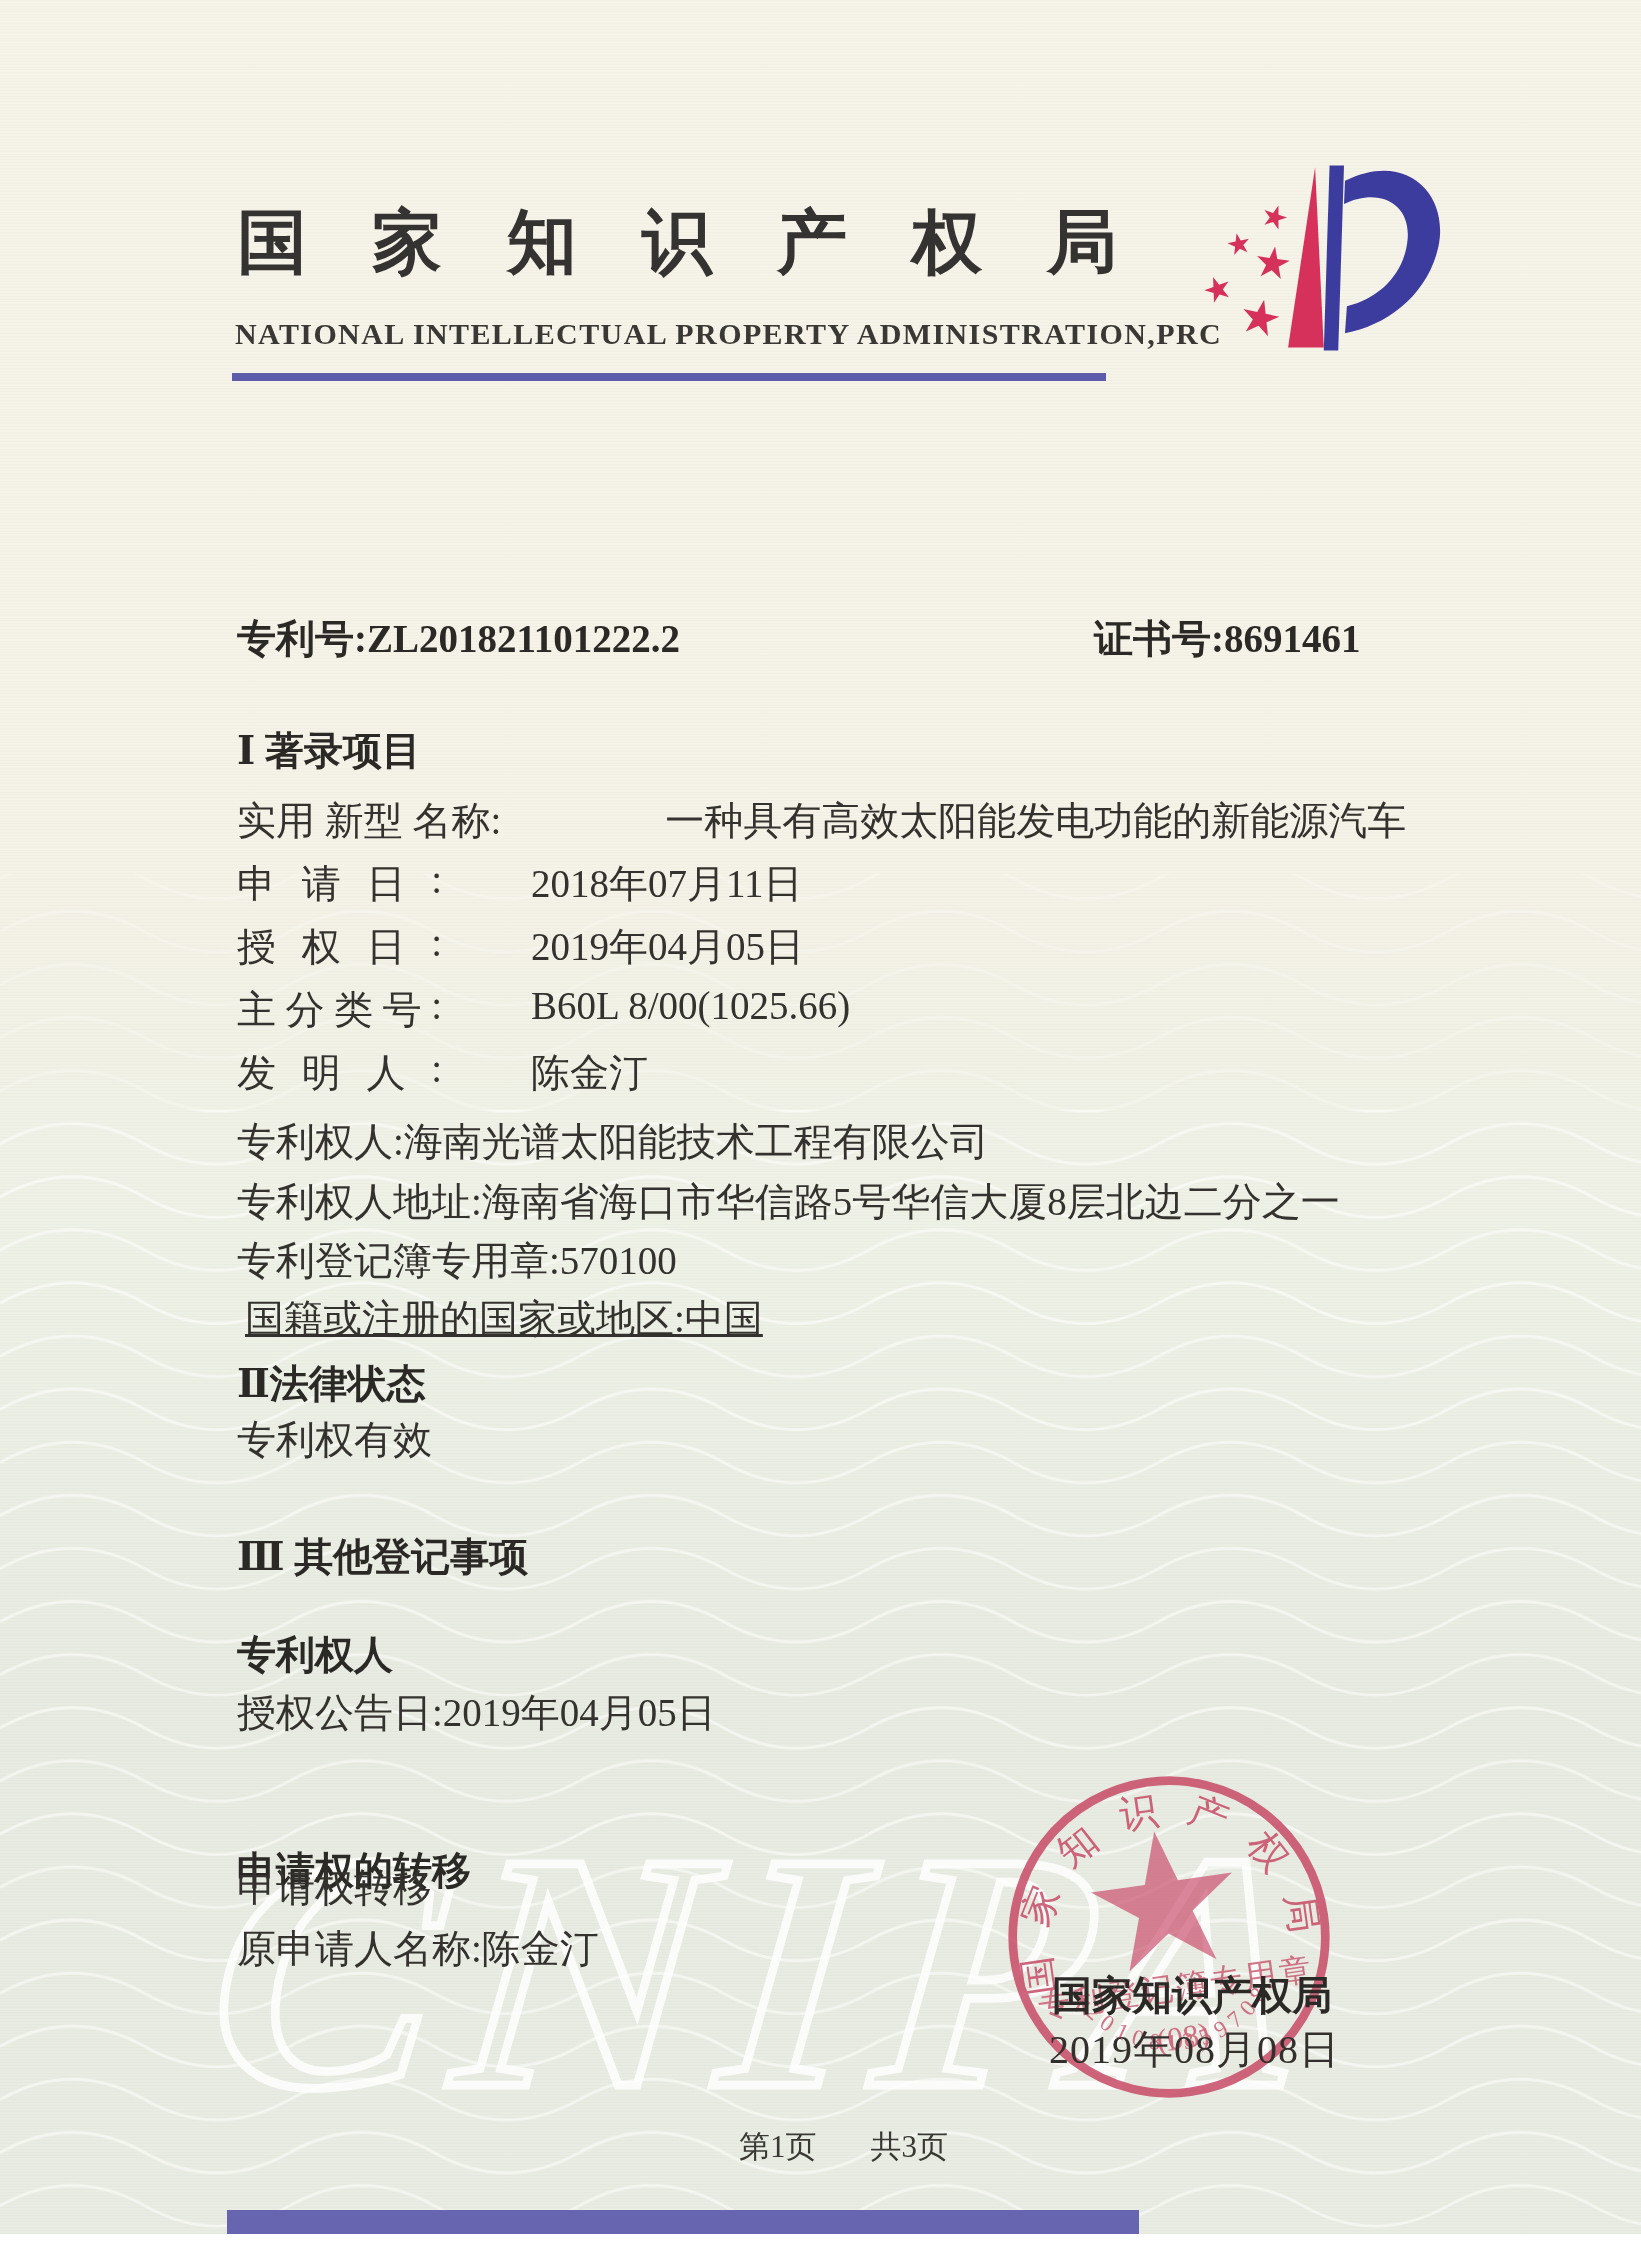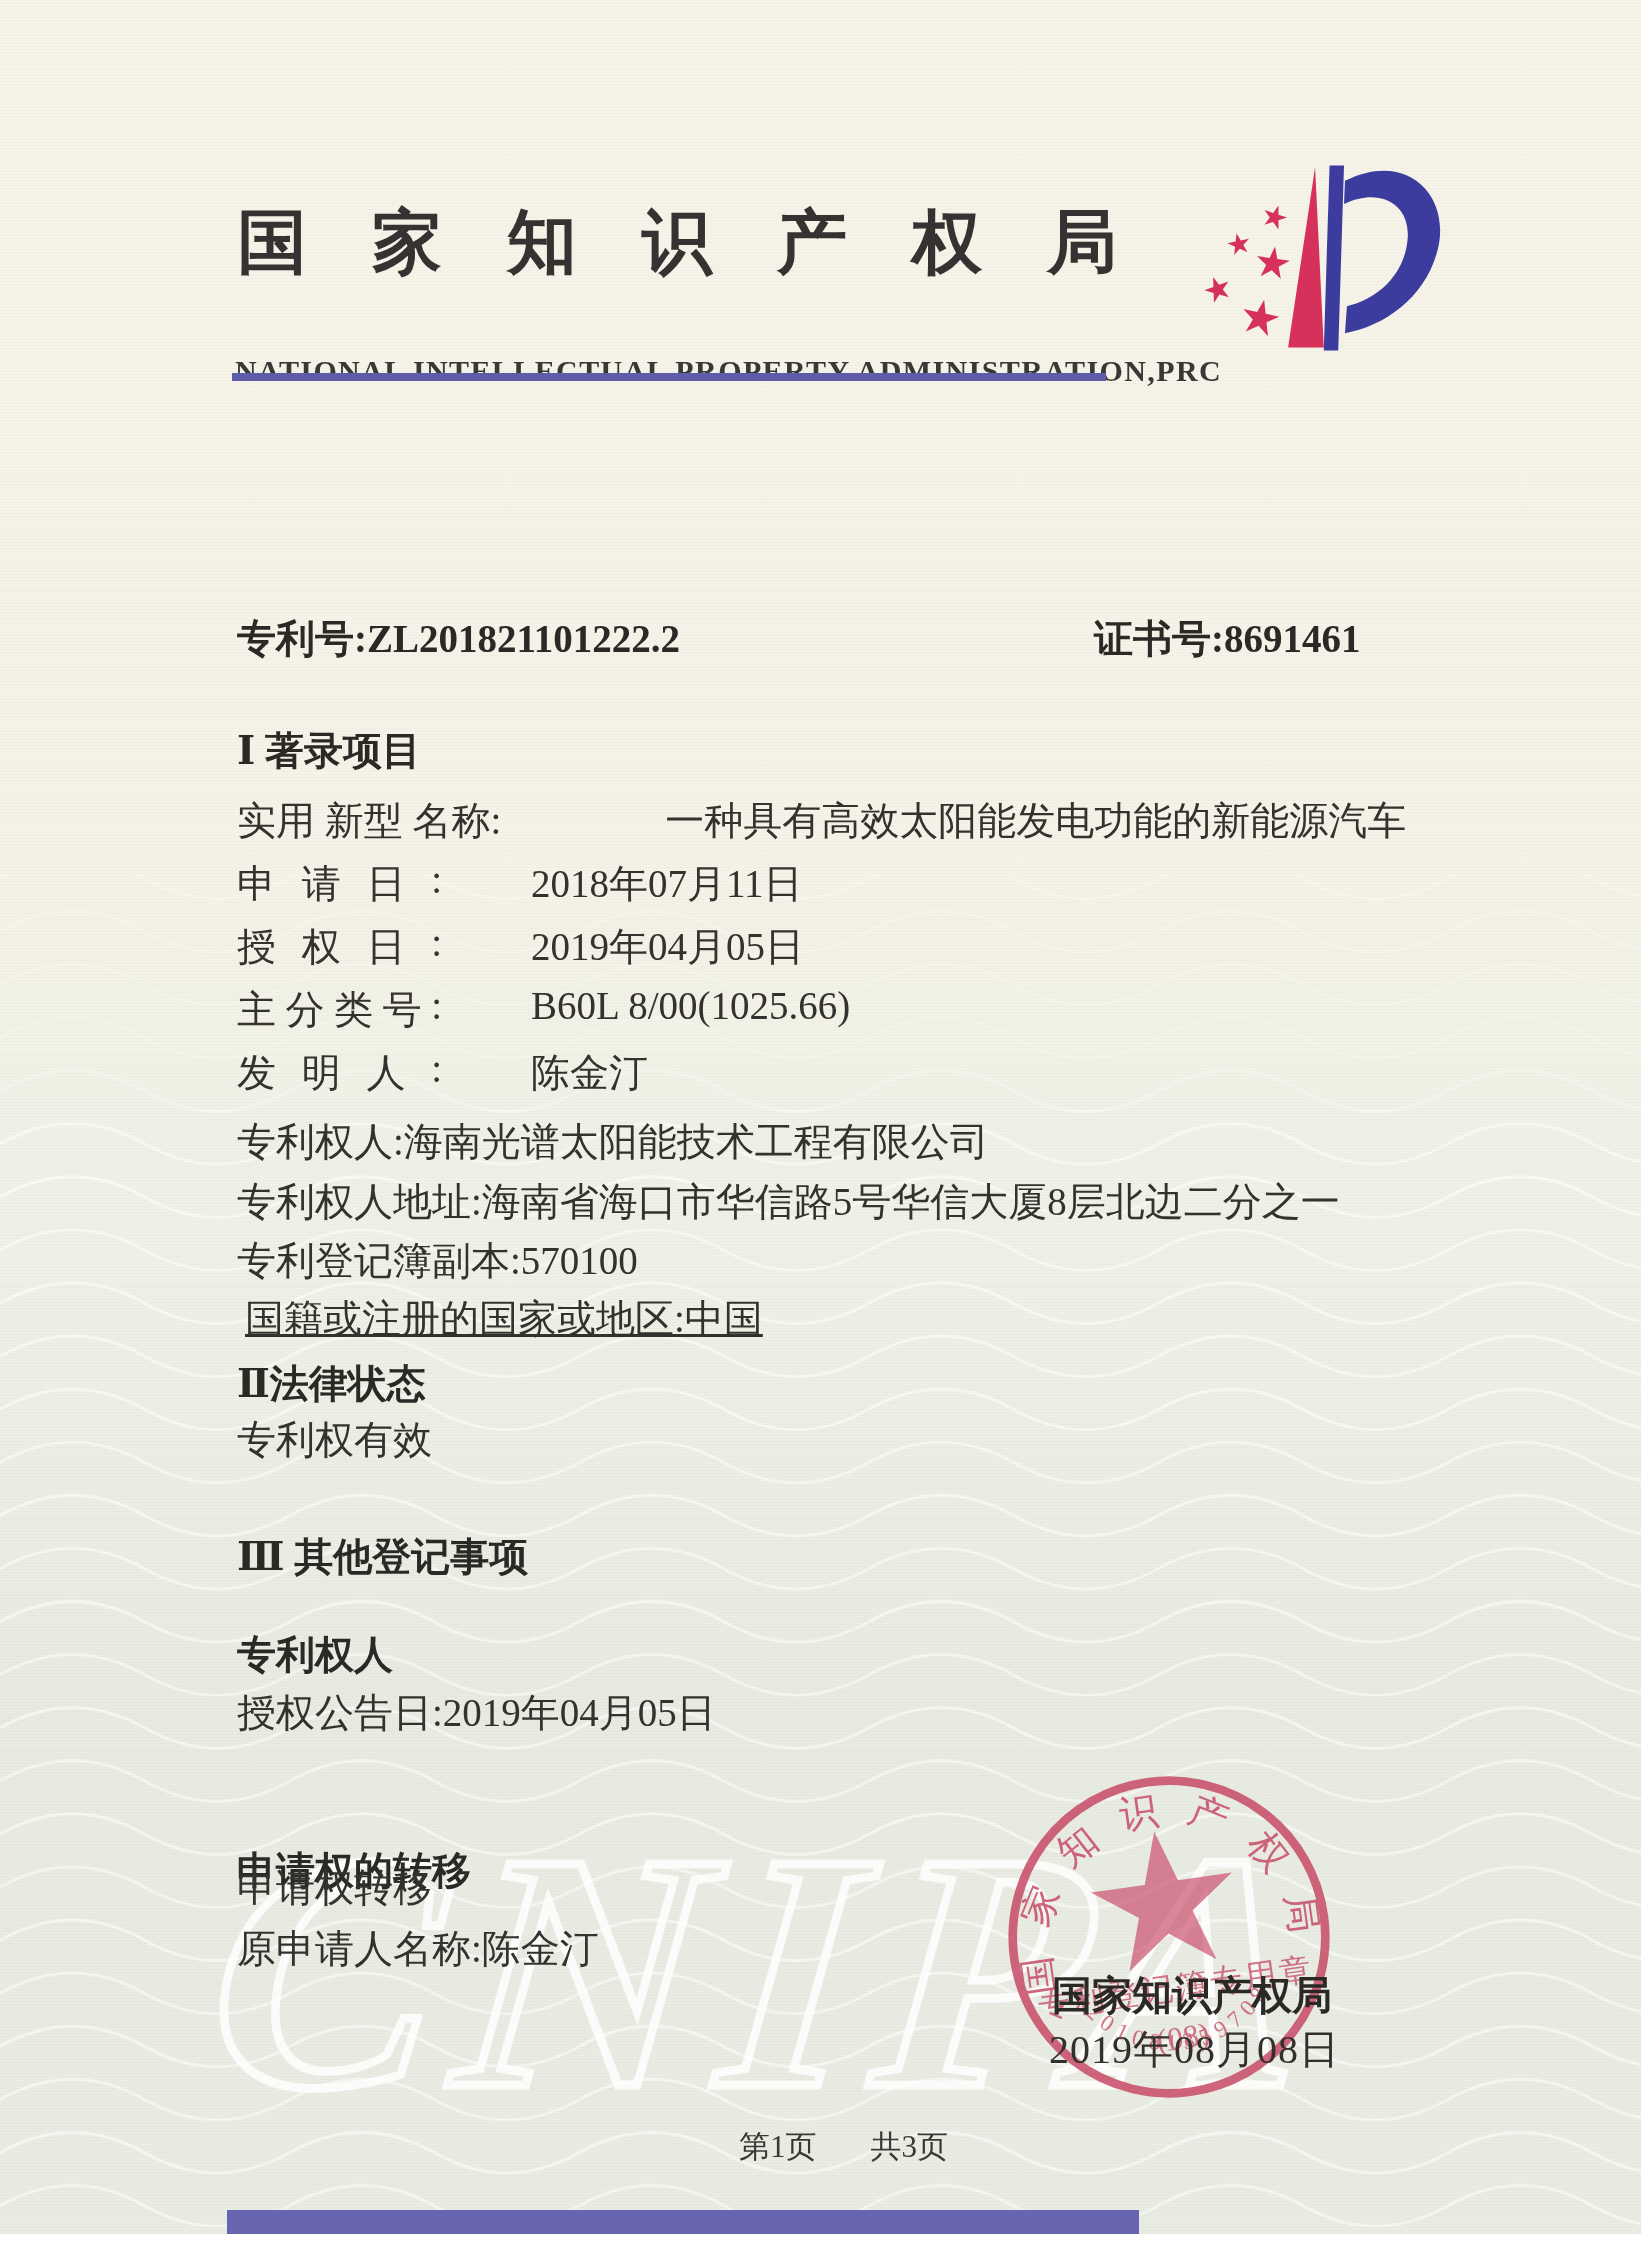--- a/index.html
+++ b/index.html
@@ -10,21 +10,21 @@
     background:linear-gradient(180deg,#f6f3e9 0%,#f5f2e7 38%,#eef1e6 55%,#e8ebe1 75%,#e9ece3 100%);
   }
   .page::after{ 
     content:"";position:absolute;inset:0;z-index:0;pointer-events:none;
     background:repeating-linear-gradient(0deg,rgba(0,0,0,0.015) 0 1px,transparent 1px 2.9px);
   }
   .abs{position:absolute;}
   .z1{z-index:1}.z2{z-index:2}.z3{z-index:3}.z4{z-index:4}.z5{z-index:5}
 
   .agency-cn{left:237px;top:196px;font-size:70px;font-weight:bold;letter-spacing:65px;color:#353331;white-space:nowrap;}
-  .agency-en{left:235px;top:317px;font-size:30px;font-weight:bold;letter-spacing:1.4px;color:#3a3835;white-space:nowrap;margin-top:37px;}
+  .agency-en{left:235px;top:317px;font-size:30px;font-weight:bold;letter-spacing:1.4px;color:#3a3835;white-space:nowrap;}
   .head-rule{left:232px;top:373px;width:874px;height:7.7px;background:#5d5cab;}
 
   .doc-title{left:513px;top:479px;font-size:87px;font-weight:bold;letter-spacing:4.8px;color:#262421;white-space:nowrap;}
 
   .num-row{top:612px;font-size:39px;font-weight:bold;white-space:nowrap;color:#2b2926;}
   .patent-no{left:237px;}
   .cert-no{left:1094px;}
 
   .body-line{font-size:39px;white-space:nowrap;color:#34322e;}
   .bold{font-weight:bold;color:#2b2926;}
@@ -157,21 +157,21 @@
           <span>发</span>
           <span>明</span>
           <span>人</span>
           <span>:</span>
         </span>
       <span class="fval">陈金汀</span>
     </div>
 
     <div class="abs body-line" style="left:237px;top:1115px;">专利权人:海南光谱太阳能技术工程有限公司</div>
     <div class="abs body-line" style="left:237px;top:1175px;">专利权人地址:海南省海口市华信路5号华信大厦8层北边二分之一</div>
-    <div class="abs body-line" style="left:237px;top:1234px;">专利登记簿副本:570100</div>
+    <div class="abs body-line" style="left:237px;top:1234px;">专利登记簿专用章:570100</div>
     <div class="abs body-line" style="left:245px;top:1292px;text-decoration:underline;">国籍或注册的国家或地区:中国</div>
 
     <div class="abs body-line bold" style="left:237px;top:1357px;">Ⅱ法律状态</div>
     <div class="abs body-line" style="left:237px;top:1413px;">专利权有效</div>
 
     <div class="abs body-line bold" style="left:237px;top:1530px;">Ⅲ 其他登记事项</div>
 
     <div class="abs body-line bold" style="left:237px;top:1628px;">专利权人</div>
     <div class="abs body-line" style="left:237px;top:1686px;">授权公告日:2019年04月05日</div>
 

